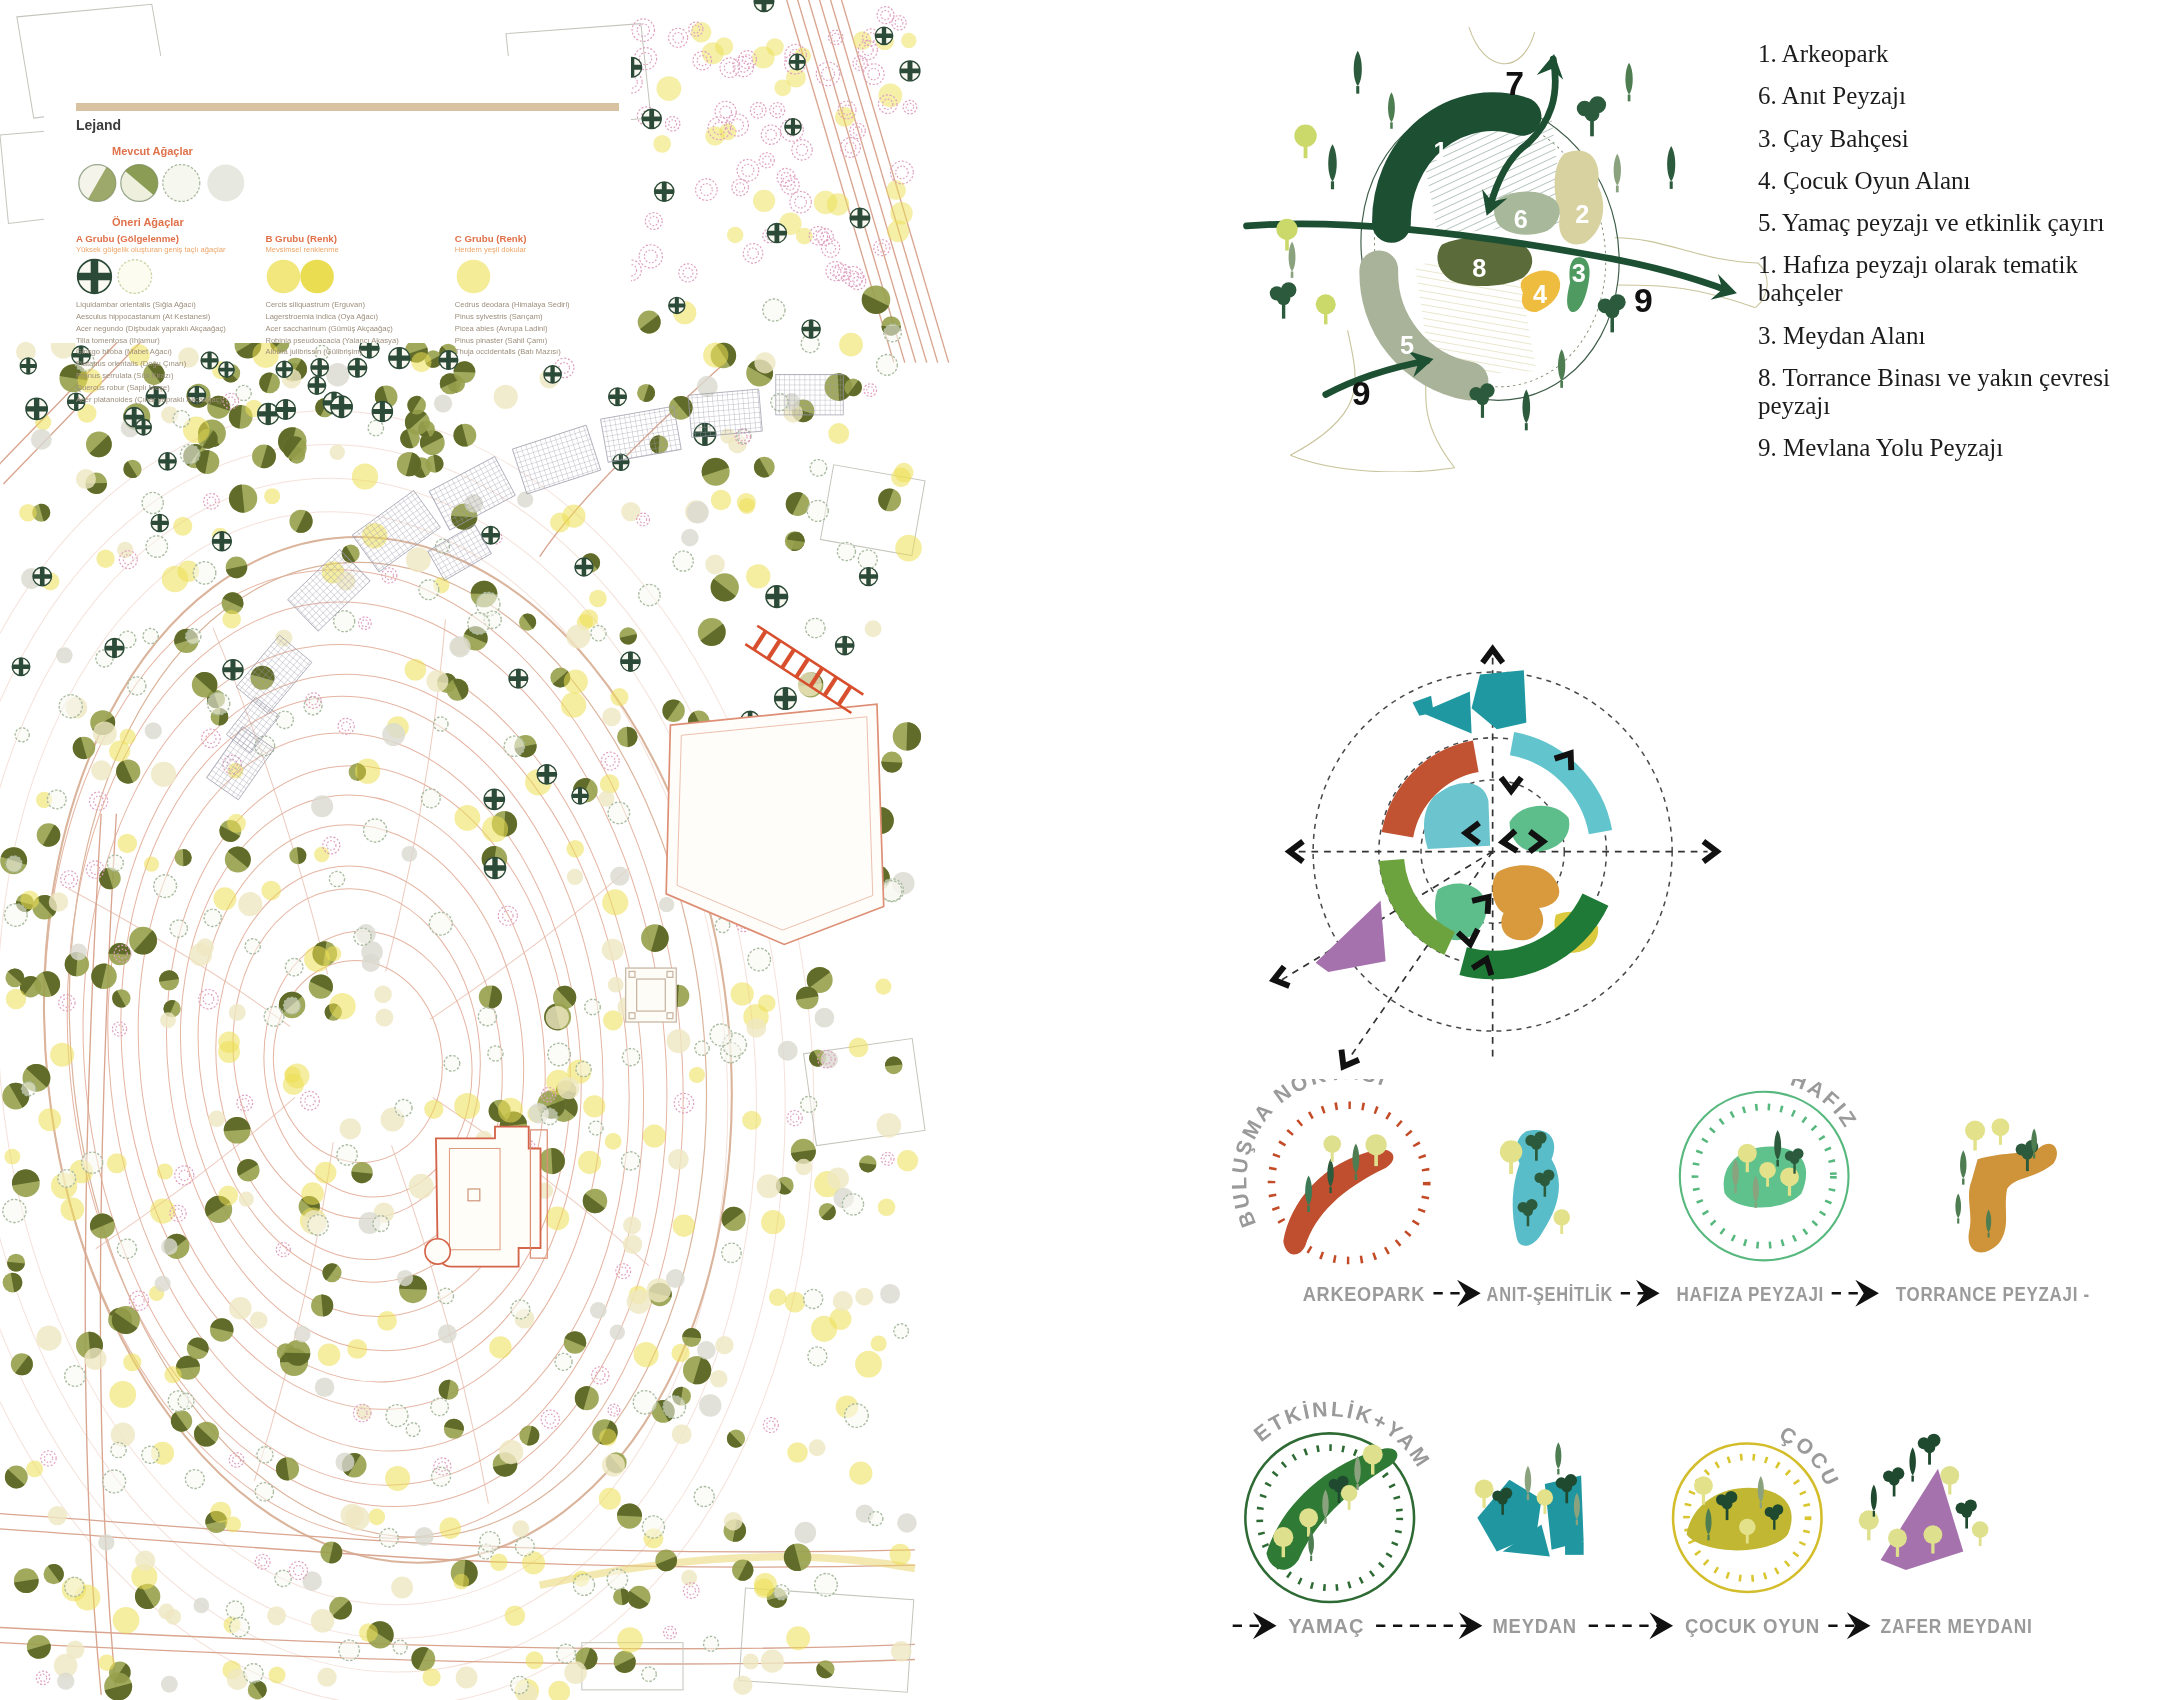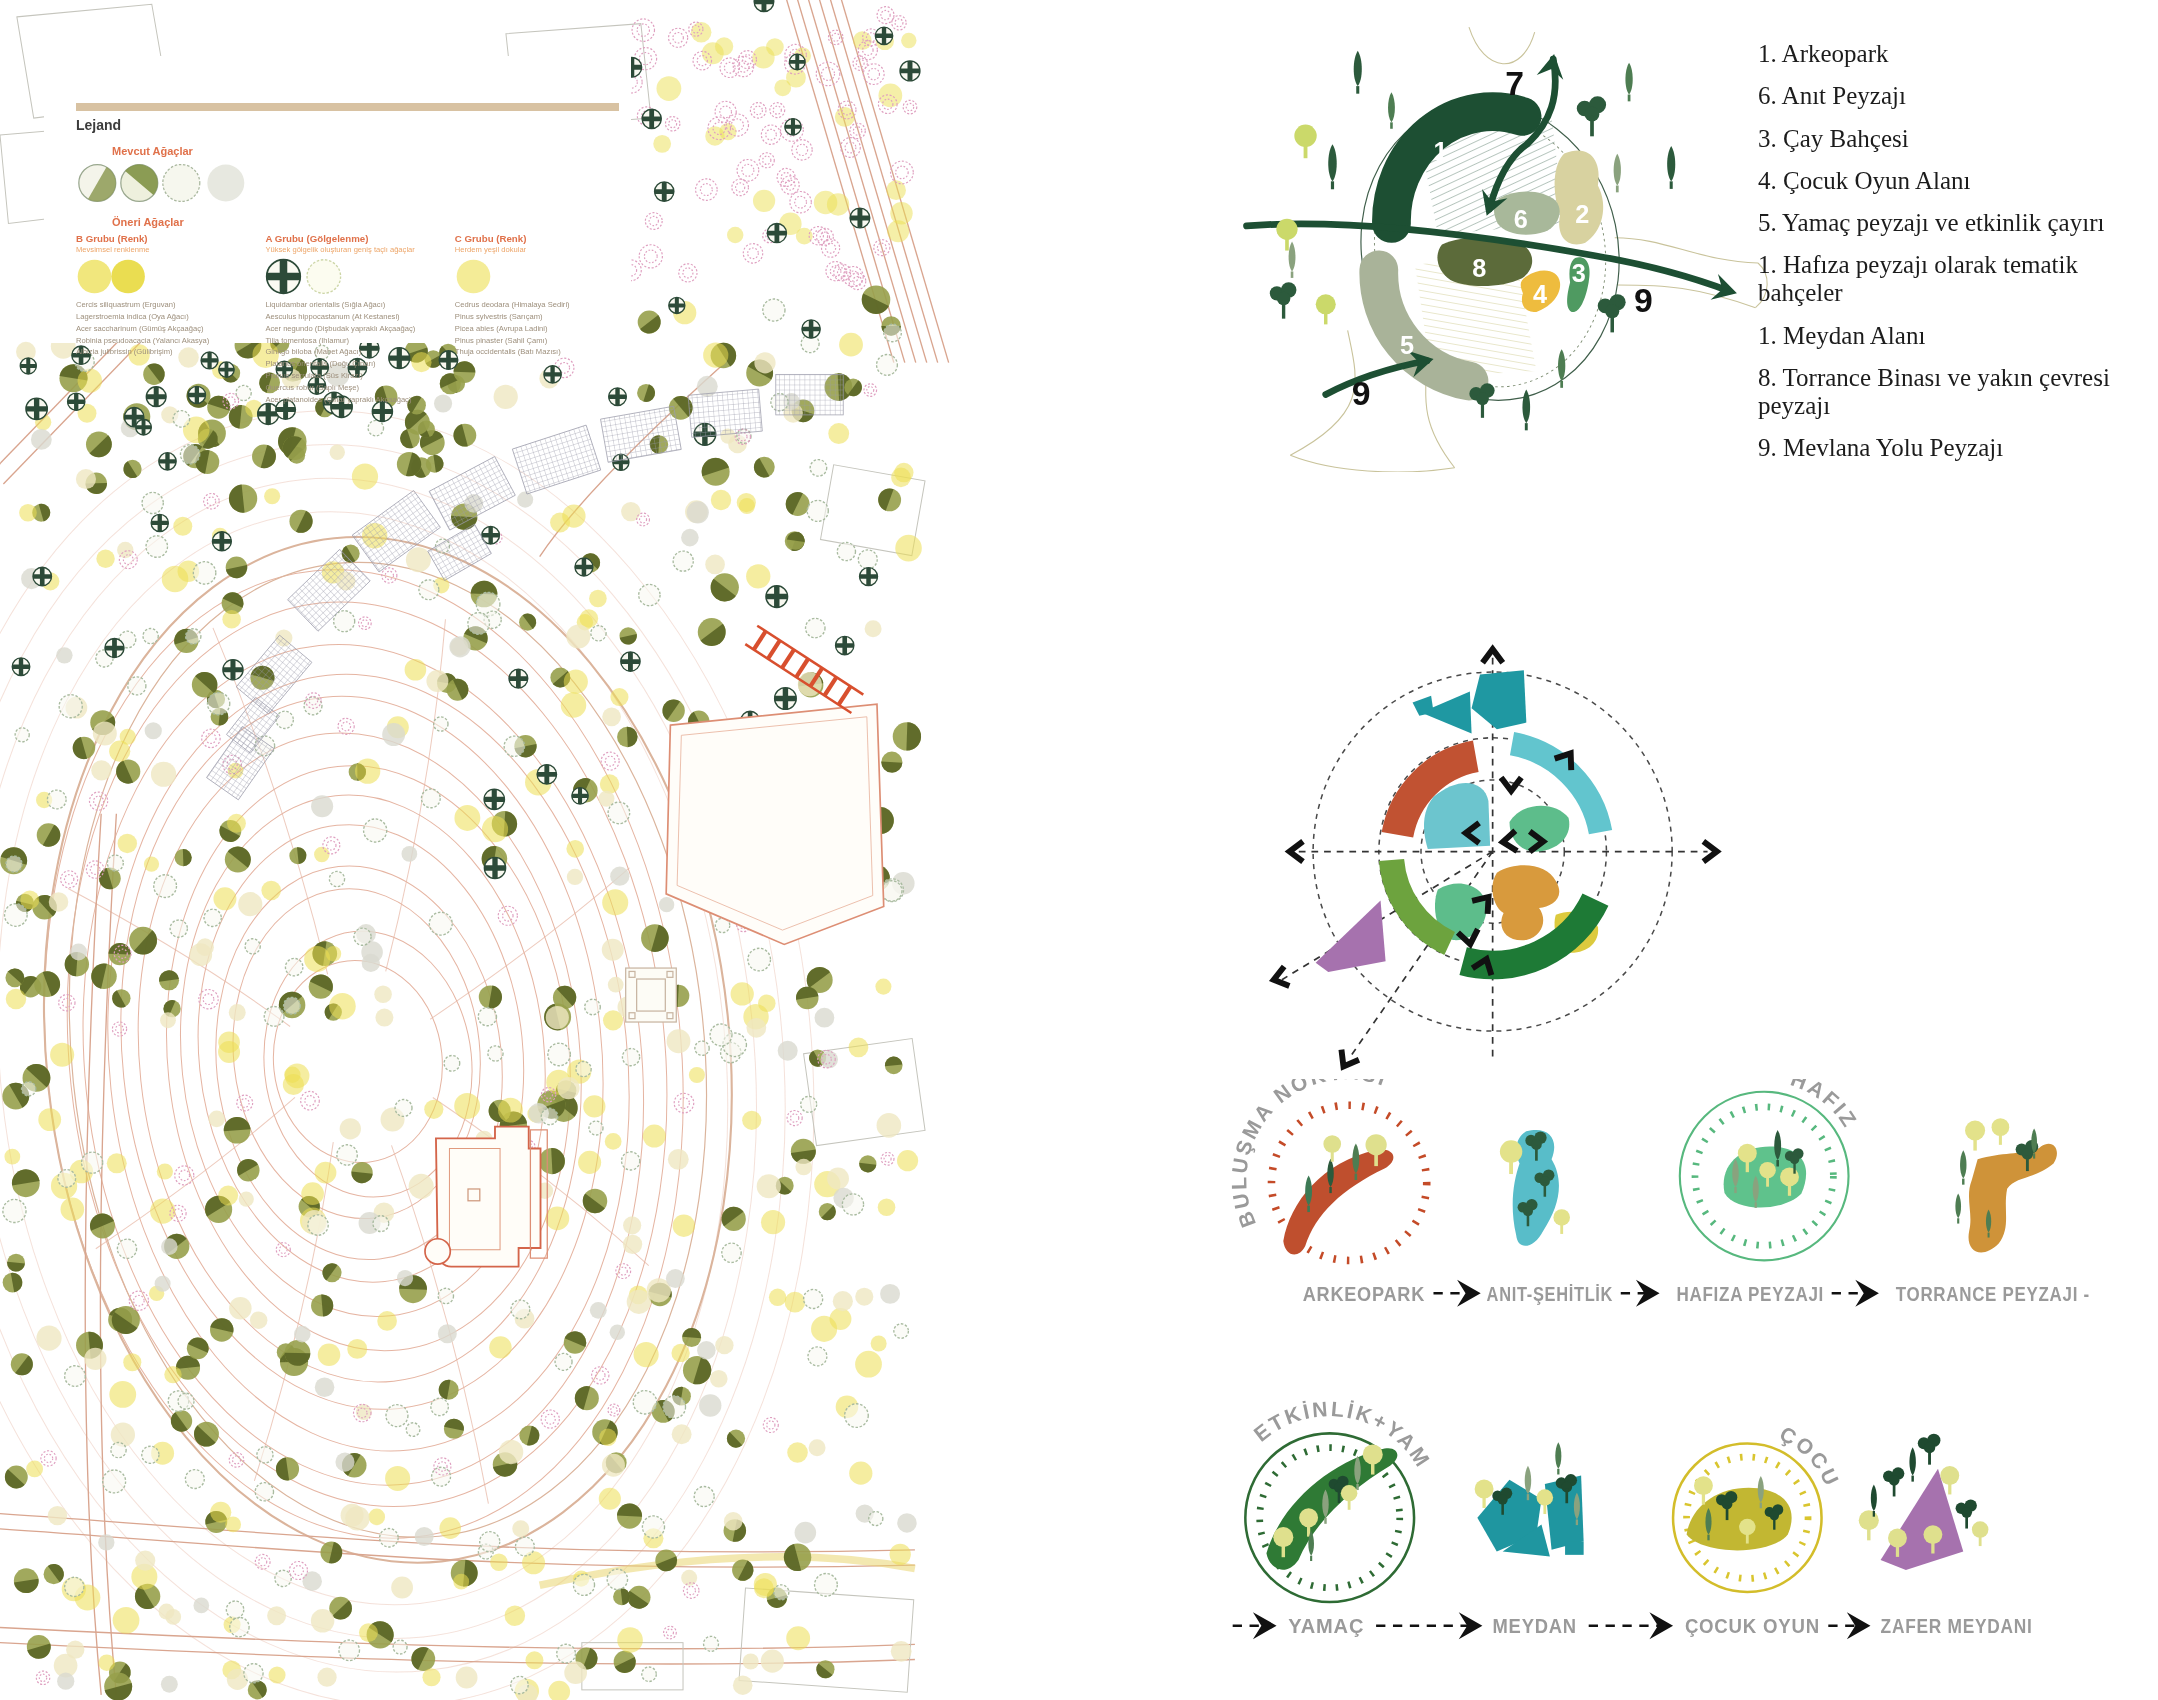--- a/index.html
+++ b/index.html
@@ -3215,51 +3215,51 @@
             <path d="M53,25 A22,22 0 0 1 97,25 Z" fill="#7f9245" opacity="0.9" transform="rotate(40 75 25)"></path>
             <circle cx="125" cy="25" r="22" fill="#f6f7ee" stroke="#aab89f" stroke-width="1.5" stroke-dasharray="3 2"></circle>
             <circle cx="178" cy="25" r="22" fill="#e7e8e0"></circle>
           </g>
         </svg>
       </div>
 
       <div class="sec-title">Öneri Ağaçlar</div>
       <div class="legend-cols">
         <div class="lg-col">
-          <div class="group-head">B Grubu (Renk)</div>
-          <div class="group-sub">Mevsimsel renklenme</div>
-          <svg width="84" height="39" viewBox="0 0 100 46">
-            <circle cx="22" cy="23" r="20" fill="#ecdf52" opacity="0.75"></circle>
-            <circle cx="62" cy="23" r="20" fill="#e8d93e" opacity="0.9"></circle>
-          </svg>
-          <div class="species">Cercis siliquastrum (Erguvan)
-Lagerstroemia indica (Oya Ağacı)
-Acer saccharinum (Gümüş Akçaağaç)
-Robinia pseudoacacia (Yalancı Akasya)
-Albizia julibrissin (Gülibrişim)</div>
-        </div>
-        <div class="lg-col">
           <div class="group-head">A Grubu (Gölgelenme)</div>
           <div class="group-sub">Yüksek gölgelik oluşturan geniş taçlı ağaçlar</div>
           <svg width="84" height="39" viewBox="0 0 100 46">
             <circle cx="22" cy="23" r="20" fill="#fafaf2" stroke="#2c4a38" stroke-width="2"></circle>
             <path d="M2,23 H42 M22,3 V43" stroke="#2c4a38" stroke-width="9"></path>
             <circle cx="70" cy="23" r="20" fill="#fcfcf0" stroke="#cdd6a8" stroke-width="1.6" stroke-dasharray="3 2"></circle>
           </svg>
           <div class="species">Liquidambar orientalis (Sığla Ağacı)
 Aesculus hippocastanum (At Kestanesi)
 Acer negundo (Dişbudak yapraklı Akçaağaç)
 Tilia tomentosa (Ihlamur)
 Ginkgo biloba (Mabet Ağacı)
 Platanus orientalis (Doğu Çınarı)
 Prunus serrulata (Süs Kirazı)
 Quercus robur (Saplı Meşe)
 Acer platanoides (Çınar yapraklı Akçaağaç)</div>
         </div>
         <div class="lg-col">
+          <div class="group-head">B Grubu (Renk)</div>
+          <div class="group-sub">Mevsimsel renklenme</div>
+          <svg width="84" height="39" viewBox="0 0 100 46">
+            <circle cx="22" cy="23" r="20" fill="#ecdf52" opacity="0.75"></circle>
+            <circle cx="62" cy="23" r="20" fill="#e8d93e" opacity="0.9"></circle>
+          </svg>
+          <div class="species">Cercis siliquastrum (Erguvan)
+Lagerstroemia indica (Oya Ağacı)
+Acer saccharinum (Gümüş Akçaağaç)
+Robinia pseudoacacia (Yalancı Akasya)
+Albizia julibrissin (Gülibrişim)</div>
+        </div>
+        <div class="lg-col">
           <div class="group-head">C Grubu (Renk)</div>
           <div class="group-sub">Herdem yeşil dokular</div>
           <svg width="84" height="39" viewBox="0 0 100 46">
             <circle cx="22" cy="23" r="20" fill="#ecdf52" opacity="0.6"></circle>
           </svg>
           <div class="species">Cedrus deodara (Himalaya Sediri)
 Pinus sylvestris (Sarıçam)
 Picea abies (Avrupa Ladini)
 Pinus pinaster (Sahil Çamı)
 Thuja occidentalis (Batı Mazısı)</div>
@@ -3268,21 +3268,21 @@
     </div>
   </div>
 
   <div class="abs prog">
     <div class="prog-item">1. Arkeopark</div>
     <div class="prog-item">6. Anıt Peyzajı</div>
     <div class="prog-item">3. Çay Bahçesi</div>
     <div class="prog-item">4. Çocuk Oyun Alanı</div>
     <div class="prog-item">5. Yamaç peyzajı ve etkinlik çayırı</div>
     <div class="prog-item">1. Hafıza peyzajı olarak tematik bahçeler</div>
-    <div class="prog-item">1. Meydan Alanı</div>
+    <div class="prog-item">3. Meydan Alanı</div>
     <div class="prog-item">8. Torrance Binası ve yakın çevresi peyzajı</div>
     <div class="prog-item">9. Mevlana Yolu Peyzajı</div>
   </div>
 
   <svg class="abs" style="left:1231px;top:17px;" width="540" height="455" viewBox="0 0 640 540">
 
     <g fill="none" stroke="#c9c39b" stroke-width="1.3">
       <path d="M455,262 C515,262 555,290 625,292"></path>
       <path d="M458,318 C515,318 552,320 622,345"></path>
       <path d="M625,292 C640,305 640,330 622,345"></path>

